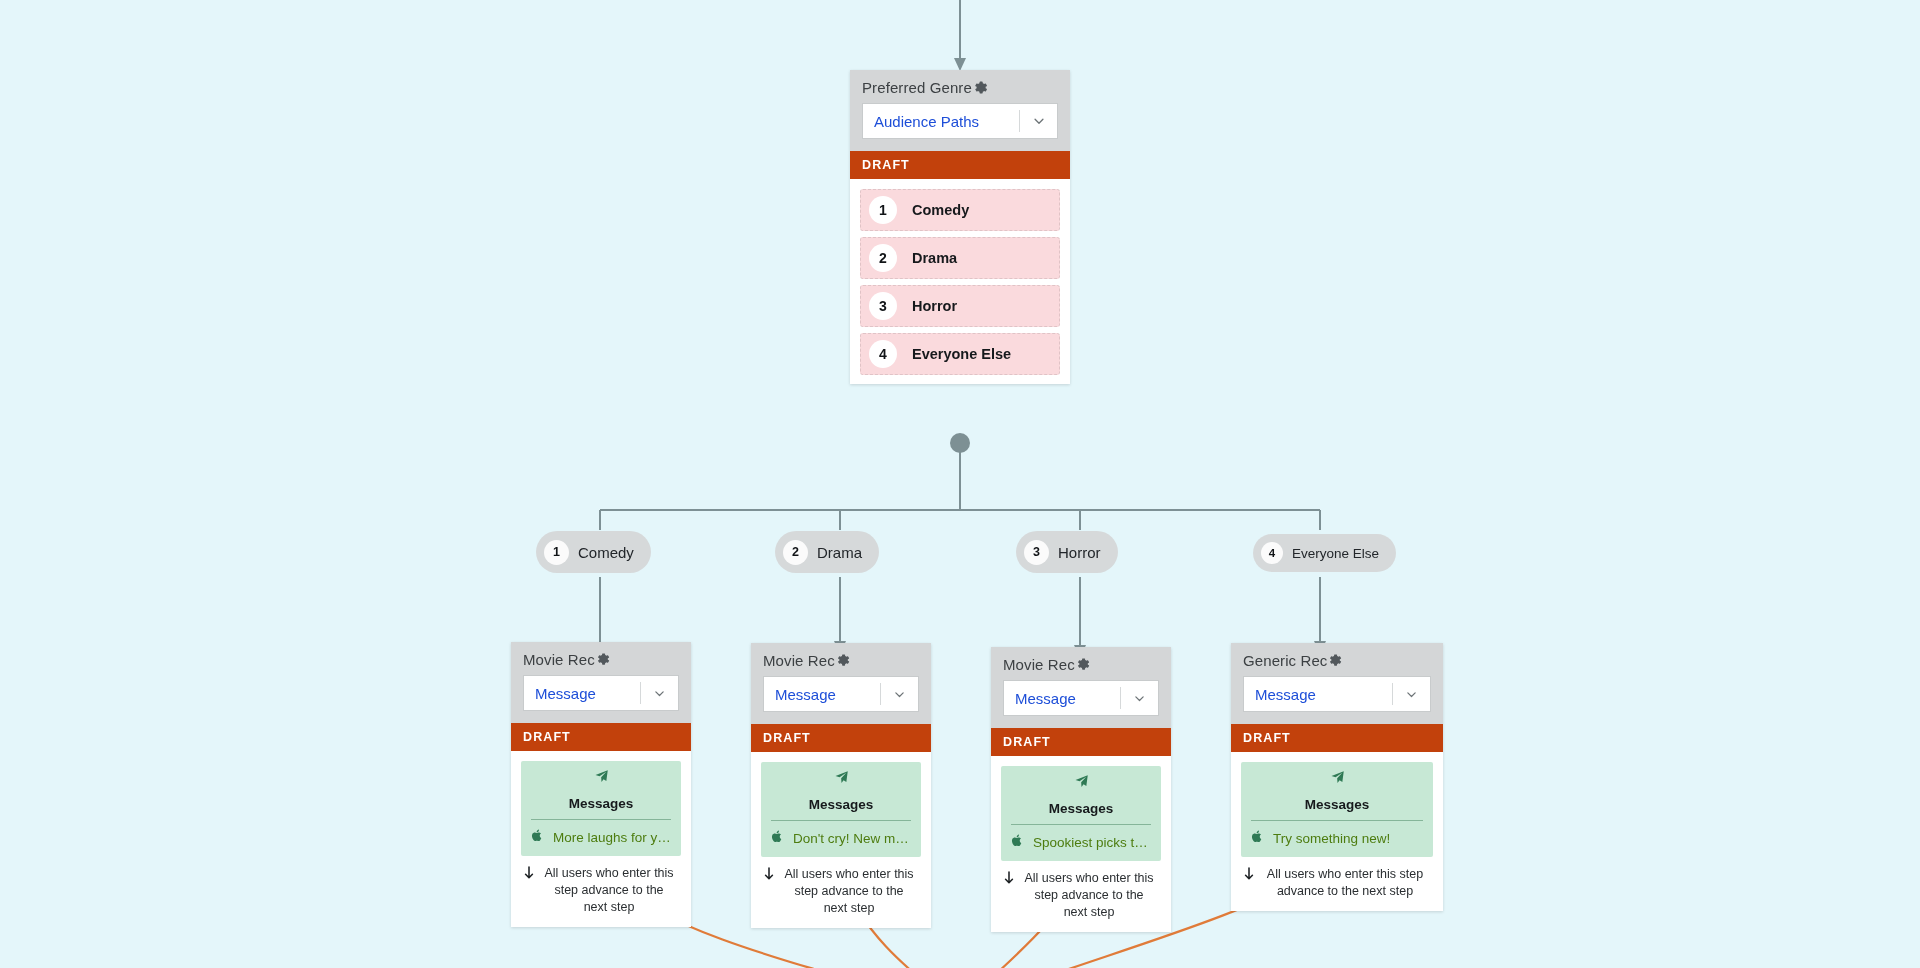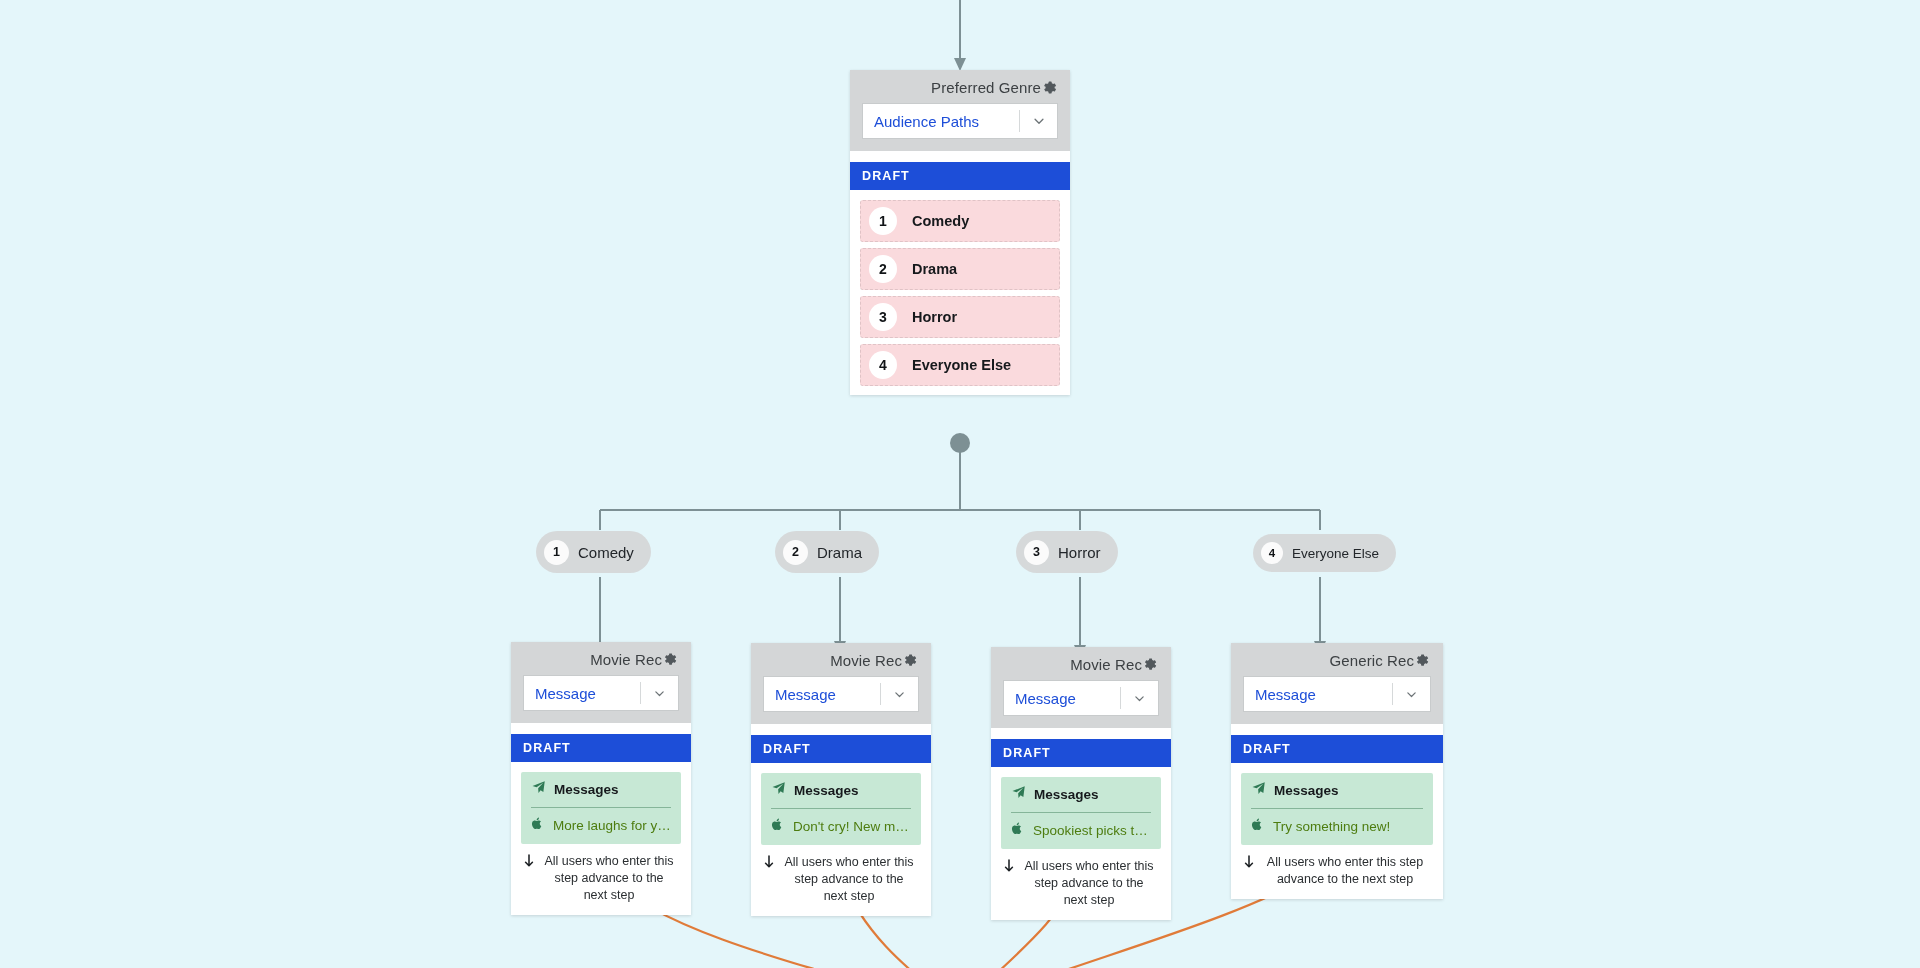--- a/index.html
+++ b/index.html
@@ -14,44 +14,43 @@
   svg.wires { position: absolute; left: 0; top: 0; width: 1920px; height: 968px; pointer-events: none; }
 
   
   .node {
     position: absolute;
     background: #ffffff;
     box-shadow: 0 1px 3px rgba(0,0,0,.14);
   }
   .node-head {
     background: #d4d6d7;
-    display: flex; align-items: center; justify-content: flex-end;
+    display: flex; align-items: center; justify-content: flex-start;
     padding: 9px 12px 0 12px;
   }
   .node-title {
     font-size: 15px; color: #3c4043; letter-spacing: .1px;
     white-space: nowrap;
   }
   .gear { width: 17px; height: 17px; flex: none; }
   .node-head-pad { background: #d4d6d7; padding: 7px 12px 12px 12px; }
   .select {
     background: #fff; border: 1px solid #c8cbcc;
     height: 36px; display: flex; align-items: center; justify-content: space-between;
     padding: 0 0 0 11px;
   }
   .select-val { font-size: 15px; color: #1d4ed8; }
   .select-caret {
     width: 38px; height: 22px; display: flex; align-items: center; justify-content: center;
     border-left: 1px solid #d6d9da;
   }
   .draft {
-    background: #1d4ed8; color: #ffffff;
+    background: #c2410c; color: #ffffff;
     font-size: 12.5px; font-weight: bold; letter-spacing: 1.1px;
     padding: 7px 16px 7px 12px;
-    margin-top: 11px;
   }
   .node-body { background: #fff; padding: 10px 10px 9px 10px; }
 
   
   .branch-row {
     background: #fadadd;
     border: 1px dashed rgba(0,0,0,0.10);
     border-radius: 3px;
     height: 42px; margin-bottom: 6px;
     display: flex; align-items: center; padding-left: 8px;
@@ -73,21 +72,21 @@
     height: 42px; display: flex; align-items: center;
     padding: 0 17px 0 8px;
   }
   .pill .bubble { width: 25px; height: 25px; font-size: 12.5px; background:#fbfbfb; }
   .pill-label { font-size: 15px; color: #22262a; margin-left: 9px; white-space: nowrap; }
   .pill.small .pill-label { font-size: 13.5px; }
   .pill.small .bubble { width: 22px; height: 22px; font-size: 11.5px; }
 
   
   .msg-panel { background: #c7e8d5; border-radius: 2px; padding: 8px 10px 9px 10px; }
-  .msg-head { display: flex; align-items: center; gap: 8px; }
+  .msg-head { display: flex; align-items: center; gap: 8px; flex-direction: column; }
   .msg-head-label { font-size: 13.5px; font-weight: bold; color: #16191c; }
   .msg-rule { height: 1px; background: #4e8a68; opacity: .55; margin: 8px 0 8px 0; }
   .msg-row { display: flex; align-items: center; gap: 9px; }
   .msg-text { font-size: 13.5px; color: #4d7c0f; white-space: nowrap; overflow: hidden; text-overflow: ellipsis; }
   .advance {
     display: flex; gap: 6px; align-items: flex-start;
     padding: 9px 4px 2px 2px;
   }
   .advance-text { font-size: 12.5px; color: #2a2e31; line-height: 1.35; text-align: center; }
   .arrow-dn { flex: none; margin-top: 1px; }

